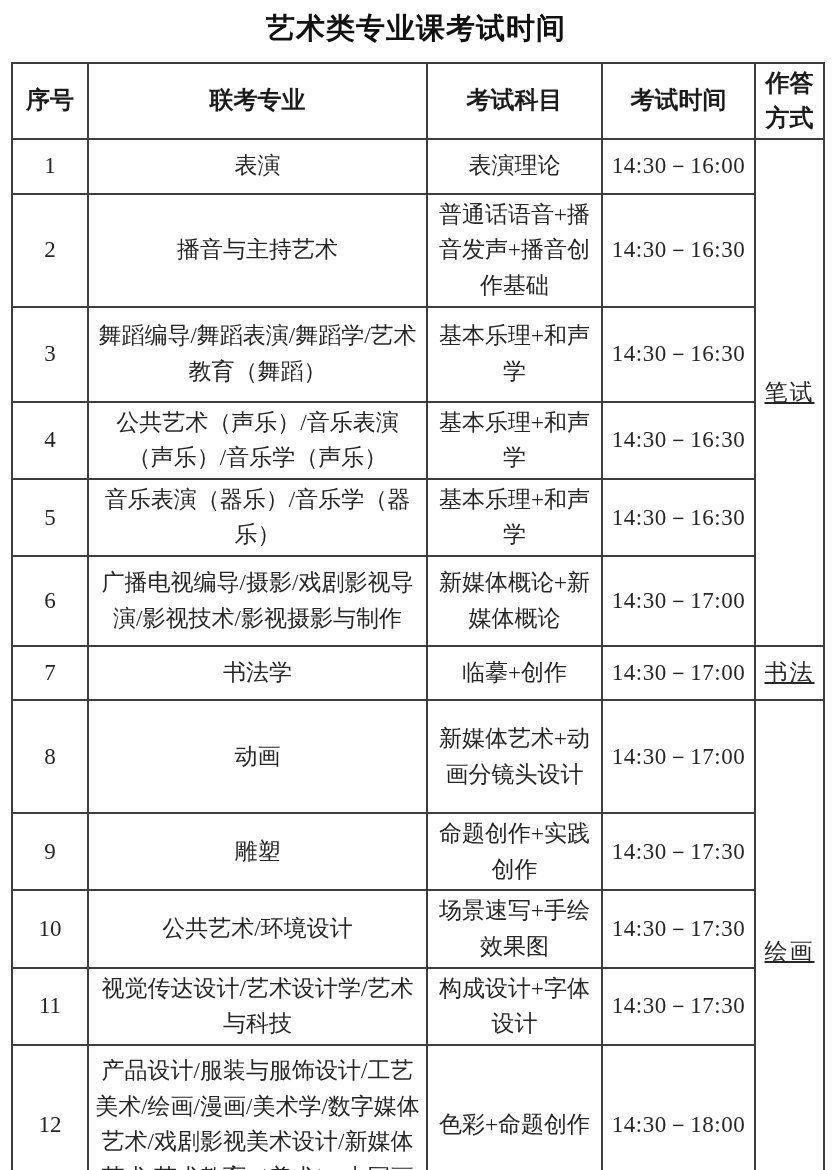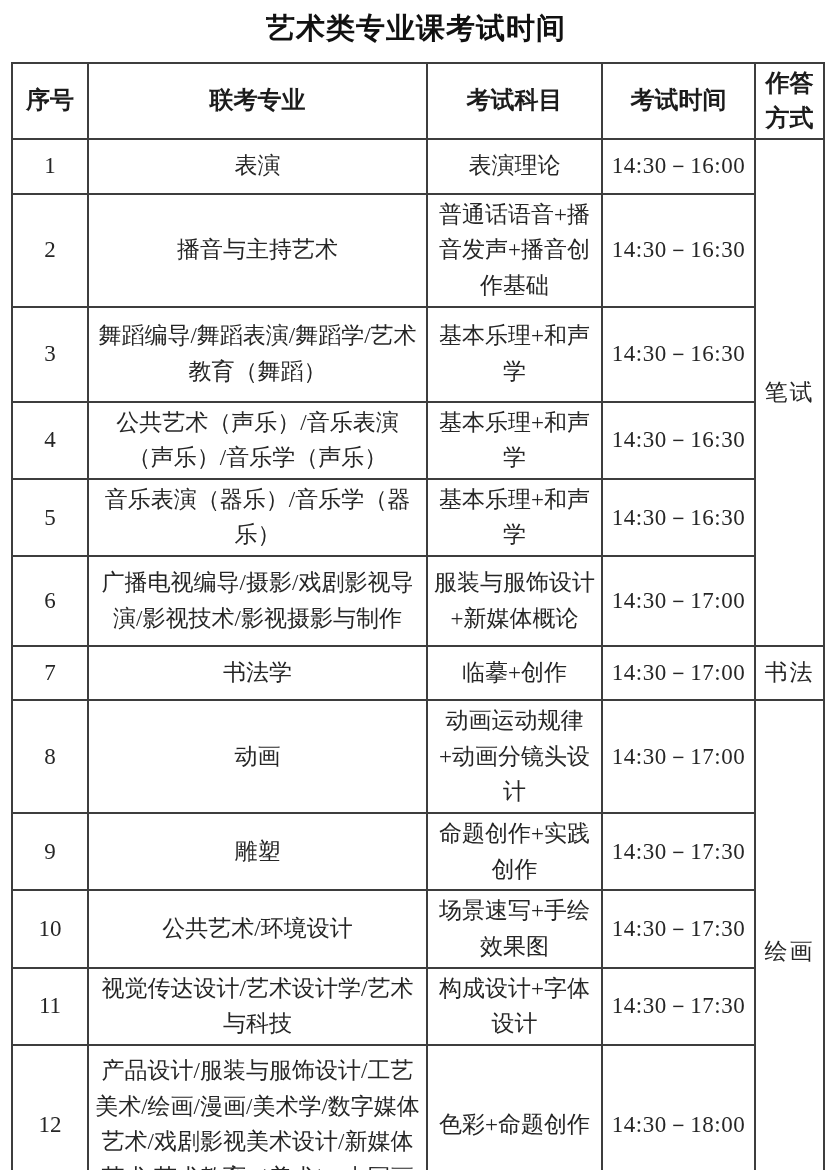--- a/index.html
+++ b/index.html
@@ -58,20 +58,21 @@
     white-space: nowrap;
     font-size: 22px;
     letter-spacing: 0.5px;
   }
   .cell-serial {
     font-size: 23px;
   }
   .cell-method {
     font-size: 23px;
     letter-spacing: 2px;
+    text-decoration: underline;
   }
 </style>
 </head>
 <body>
 
 <div class="page">
 
   <h1 class="page-title">艺术类专业课考试时间</h1>
 
   <table class="exam-table">
@@ -124,36 +125,36 @@
     <tr style="height:68px;">
       <td class="cell-serial">5</td>
       <td class="cell-major">音乐表演（器乐）/音乐学（器乐）</td>
       <td class="cell-subject">基本乐理+和声学</td>
       <td class="cell-time">14:30－16:30</td>
     </tr>
 
     <tr style="height:90px;">
       <td class="cell-serial">6</td>
       <td class="cell-major">广播电视编导/摄影/戏剧影视导演/影视技术/影视摄影与制作</td>
-      <td class="cell-subject">服装与服饰设计+新媒体概论</td>
+      <td class="cell-subject">新媒体概论+新媒体概论</td>
       <td class="cell-time">14:30－17:00</td>
     </tr>
 
     <tr style="height:54px;">
       <td class="cell-serial">7</td>
       <td class="cell-major">书法学</td>
       <td class="cell-subject">临摹+创作</td>
       <td class="cell-time">14:30－17:00</td>
       <td class="cell-method">书法</td>
     </tr>
 
     <tr style="height:113px;">
       <td class="cell-serial">8</td>
       <td class="cell-major">动画</td>
-      <td class="cell-subject">动画运动规律+动画分镜头设计</td>
+      <td class="cell-subject">新媒体艺术+动画分镜头设计</td>
       <td class="cell-time">14:30－17:00</td>
       <td class="cell-method" rowspan="5">绘画</td>
     </tr>
 
     <tr style="height:73px;">
       <td class="cell-serial">9</td>
       <td class="cell-major">雕塑</td>
       <td class="cell-subject">命题创作+实践创作</td>
       <td class="cell-time">14:30－17:30</td>
     </tr>

